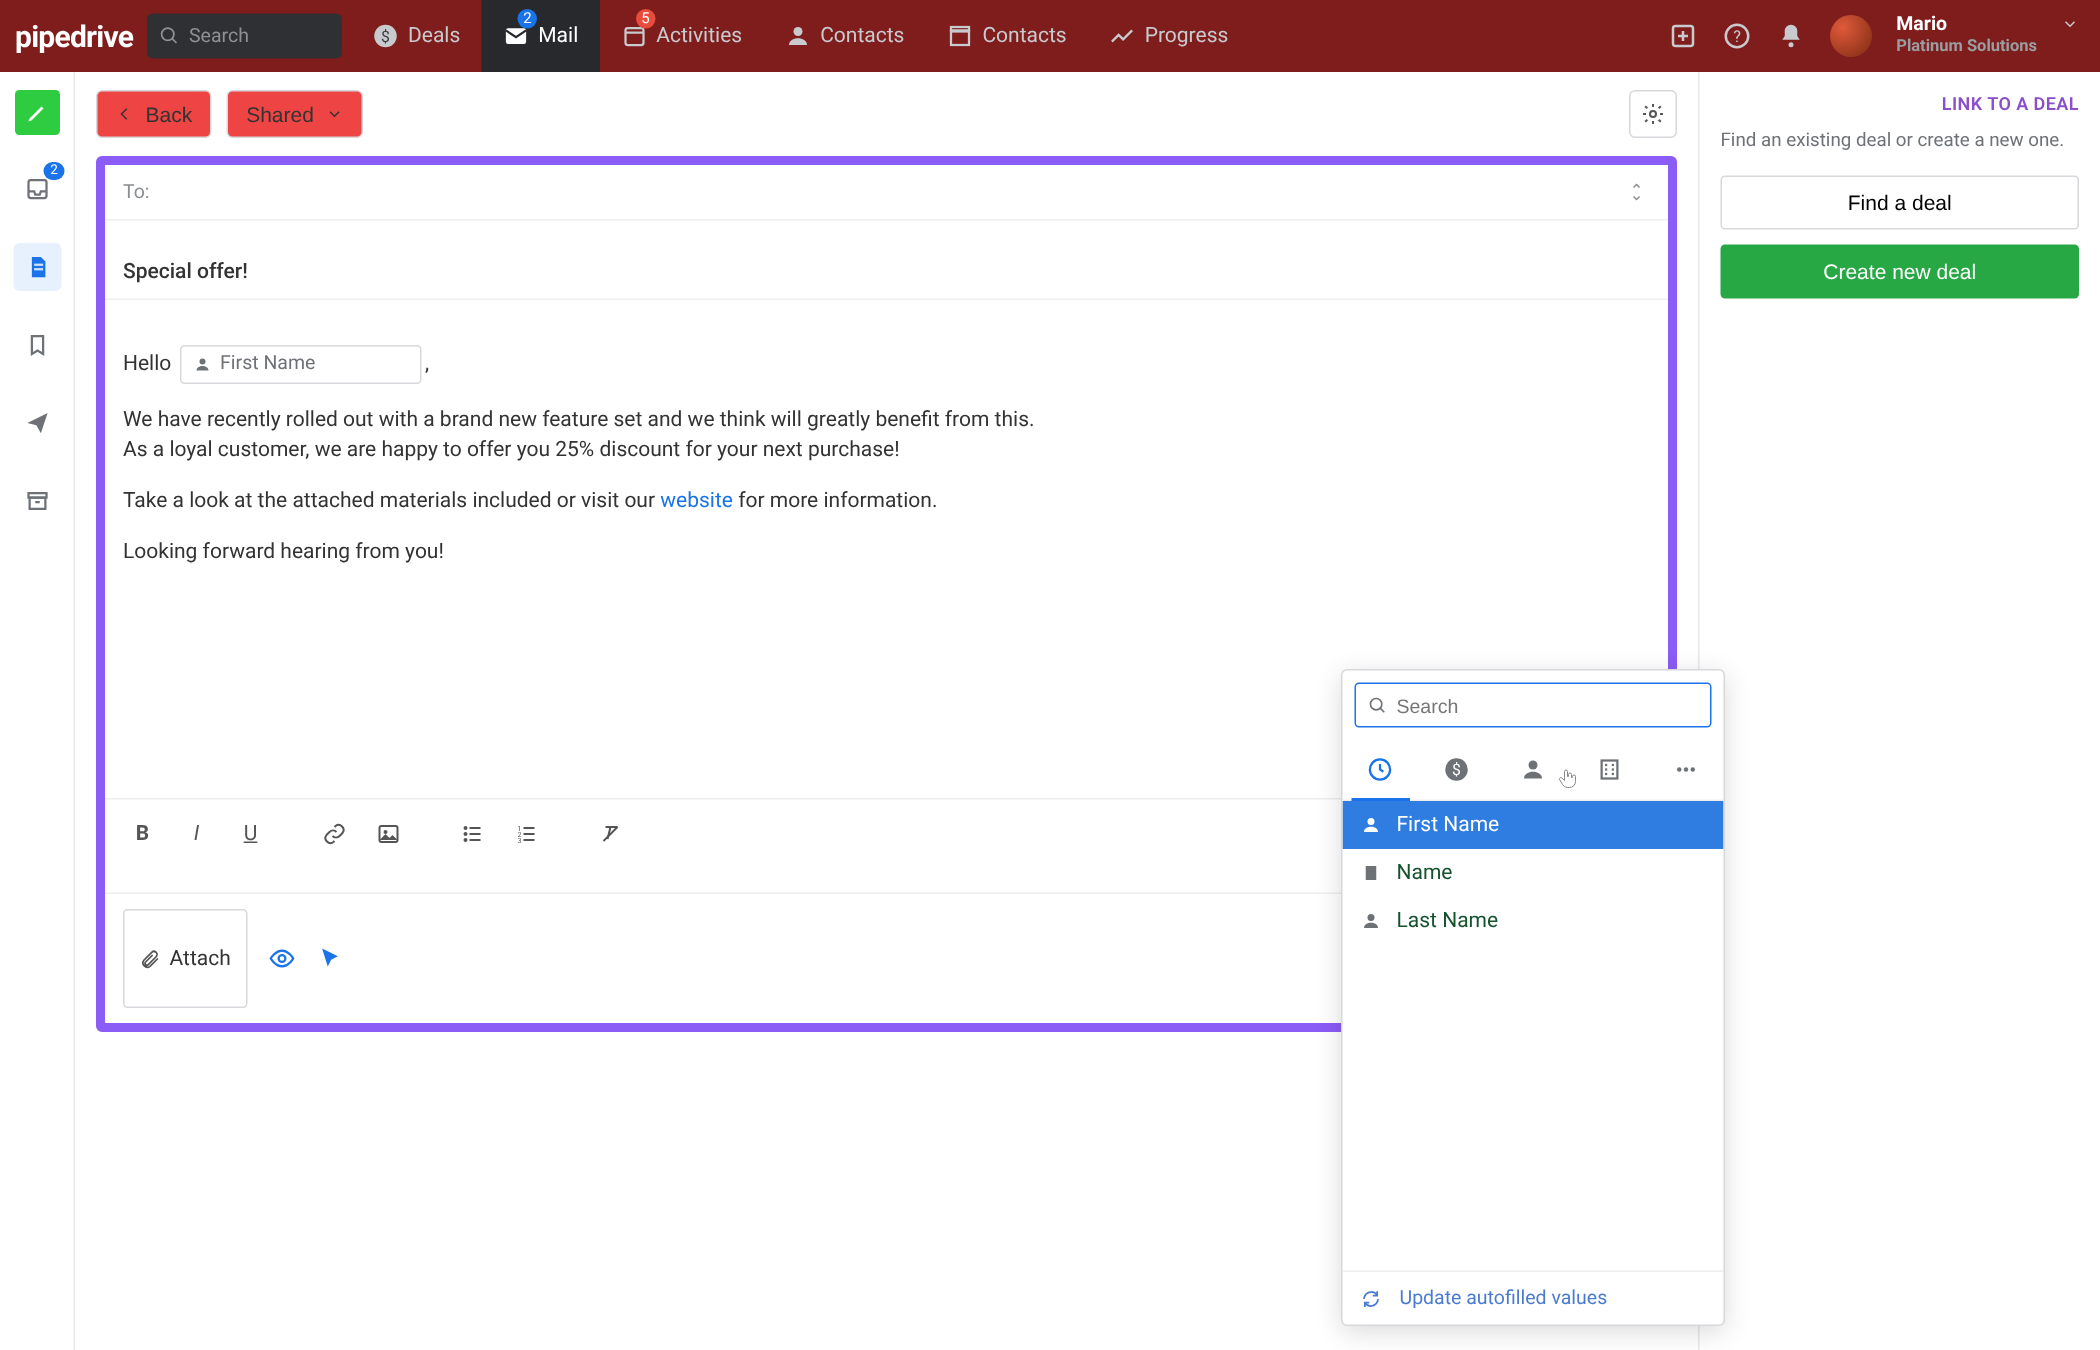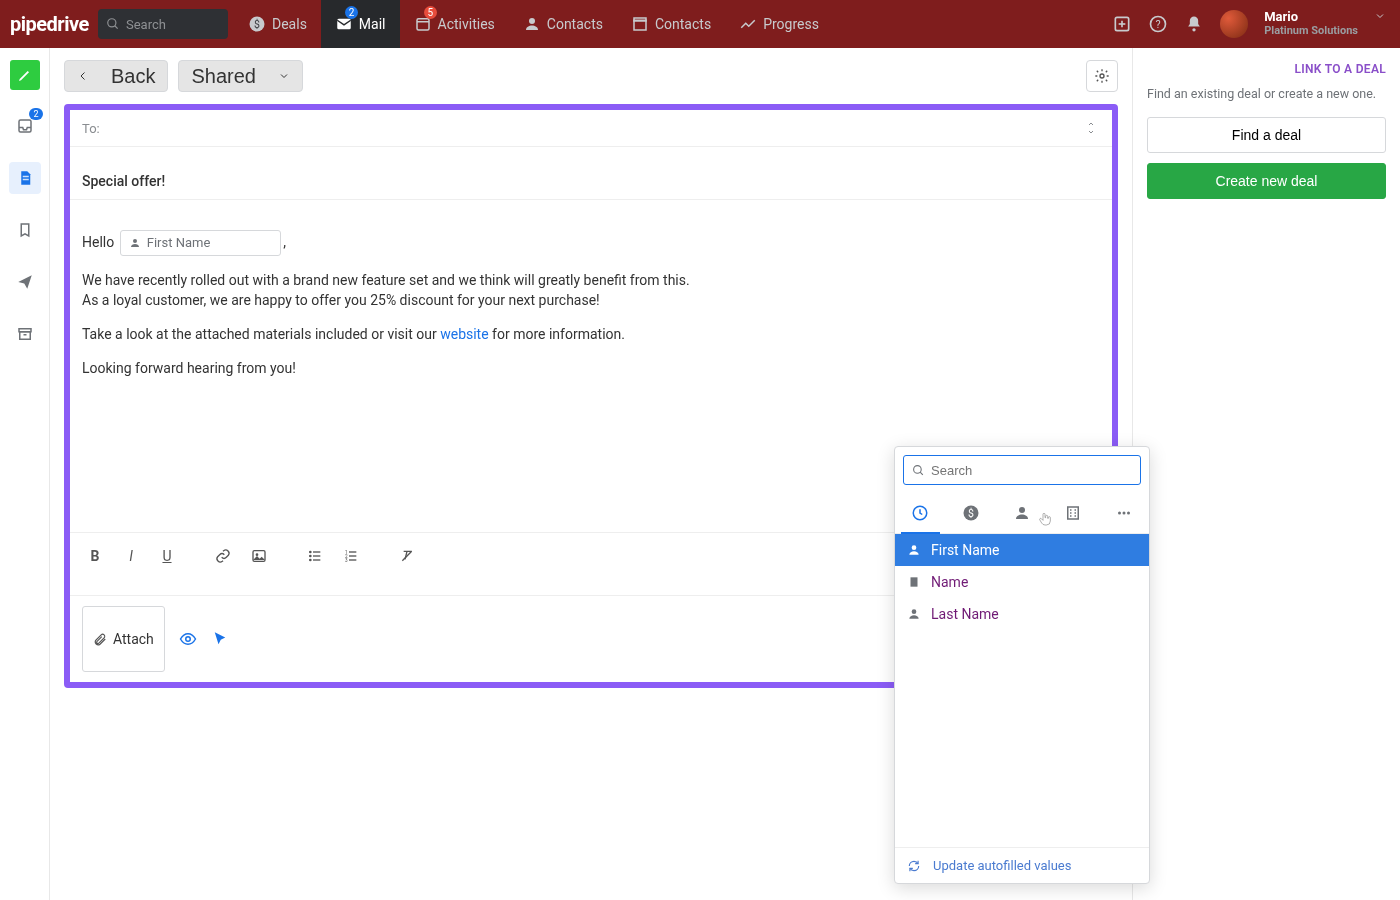--- a/index.html
+++ b/index.html
@@ -31,21 +31,21 @@
 .leftbar .sb-item { width: 32px; height: 32px; display: flex; align-items: center; justify-content: center; position: relative; cursor: pointer; color: #6e7277; border-radius: 4px; }
 .leftbar .sb-item.active { background: #e7f0fd; color: #1a73e8; }
 .sb-badge { position: absolute; top: -2px; right: -2px; background: #1a73e8; color: #fff; font-size: 9px; border-radius: 8px; padding: 0 4px; line-height: 12px; }
 
 
 .page { position: absolute; left: 50px; right: 0; top: 48px; bottom: 0; display: flex; }
 .main-col { flex: 1; display: flex; flex-direction: column; position: relative; }
 .right-col { width: 268px; border-left: 1px solid #e8e8e8; padding: 14px 14px; }
 
 .toolbar-row { height: 56px; display: flex; align-items: center; padding: 0 14px; gap: 10px; }
-.btn-outline { height: 32px; padding: 0 12px; border: 1px solid #d6d8db; border-radius: 4px; background: #e5e5e5; display: inline-flex; align-items: center; gap: 22px; font-size: 20px; color: #333; cursor: pointer; }
+.btn-outline { height: 32px; padding: 0 12px; border: 1px solid #d6d8db; border-radius: 4px; background: #ef4444; display: inline-flex; align-items: center; gap: 8px; font-size: 14px; color: #333; cursor: pointer; }
 .tool-spacer { flex: 1; }
 .gear-btn { width: 32px; height: 32px; border: 1px solid #d6d8db; border-radius: 4px; display: flex; align-items: center; justify-content: center; cursor: pointer; color: #555; }
 
 
 .compose { margin: 0 14px; border: 6px solid #8b5cf6; border-radius: 4px; background: #fff; display: flex; flex-direction: column; gap: 16px; }
 .to-row { display: flex; align-items: center; padding: 10px 12px; border-bottom: 1px solid #eee; color: #8a8d91; font-size: 13px; }
 .to-row .lbl { width: 26px; }
 .to-row .stepper { width: 18px; display: flex; flex-direction: column; align-items: center; color: #8a8d91; }
 .subject-row { padding: 10px 12px; border-bottom: 1px solid #eee; font-size: 14px; color: #333; font-weight: 500; }
 .body-area { padding: 14px 12px 0 12px; min-height: 300px; display: flex; flex-direction: column; gap: 14px; font-size: 14px; color: #333; }
@@ -65,21 +65,21 @@
 
 
 .fields-popup { position: absolute; left: 844px; top: 398px; width: 256px; background: #fff; border: 1px solid #d6d8db; border-radius: 4px; box-shadow: 0 4px 18px rgba(0,0,0,0.15); display: flex; flex-direction: column; height: 438px; }
 .fp-search { margin: 8px; border: 1px solid #1a73e8; border-radius: 3px; height: 30px; display: flex; align-items: center; padding: 0 8px; gap: 6px; }
 .fp-search input { border: none; outline: none; flex: 1; font-size: 13px; }
 .fp-tabs { display: flex; border-bottom: 1px solid #eee; }
 .fp-tab { flex: 1; height: 40px; display: flex; align-items: center; justify-content: center; color: #6e7277; cursor: pointer; position: relative; }
 .fp-tab.active { color: #1a73e8; }
 .fp-tab.active::after { content: ""; position: absolute; left: 6px; right: 6px; bottom: -1px; height: 2px; background: #1a73e8; }
 .fp-list { flex: 1; overflow: auto; }
-.fp-item { display: flex; align-items: center; gap: 10px; padding: 8px 12px; font-size: 14px; color: #701a75; cursor: pointer; }
+.fp-item { display: flex; align-items: center; gap: 10px; padding: 8px 12px; font-size: 14px; color: #14532d; cursor: pointer; }
 .fp-item.selected { background: #2f7de1; color: #fff; }
 .fp-footer { border-top: 1px solid #eee; padding: 10px 12px; display: flex; align-items: center; gap: 12px; color: #4a7bd0; font-size: 13px; cursor: pointer; }
 
 .cursor-hand { position: absolute; pointer-events: none; }
 
 
 .right-col .rp-title { color: #8a4fc9; font-size: 12px; font-weight: 600; letter-spacing: 0.3px; margin-bottom: 10px; text-align: right; }
 .right-col .rp-text { color: #6e7277; font-size: 12.5px; margin-bottom: 16px; }
 .right-col .rp-btn { display: block; width: 100%; height: 36px; border-radius: 3px; border: 1px solid #d6d8db; background: #fff; font-size: 14px; margin-bottom: 10px; cursor: pointer; }
 .right-col .rp-btn.primary { background: #28a745; border-color: #28a745; color: #fff; }

